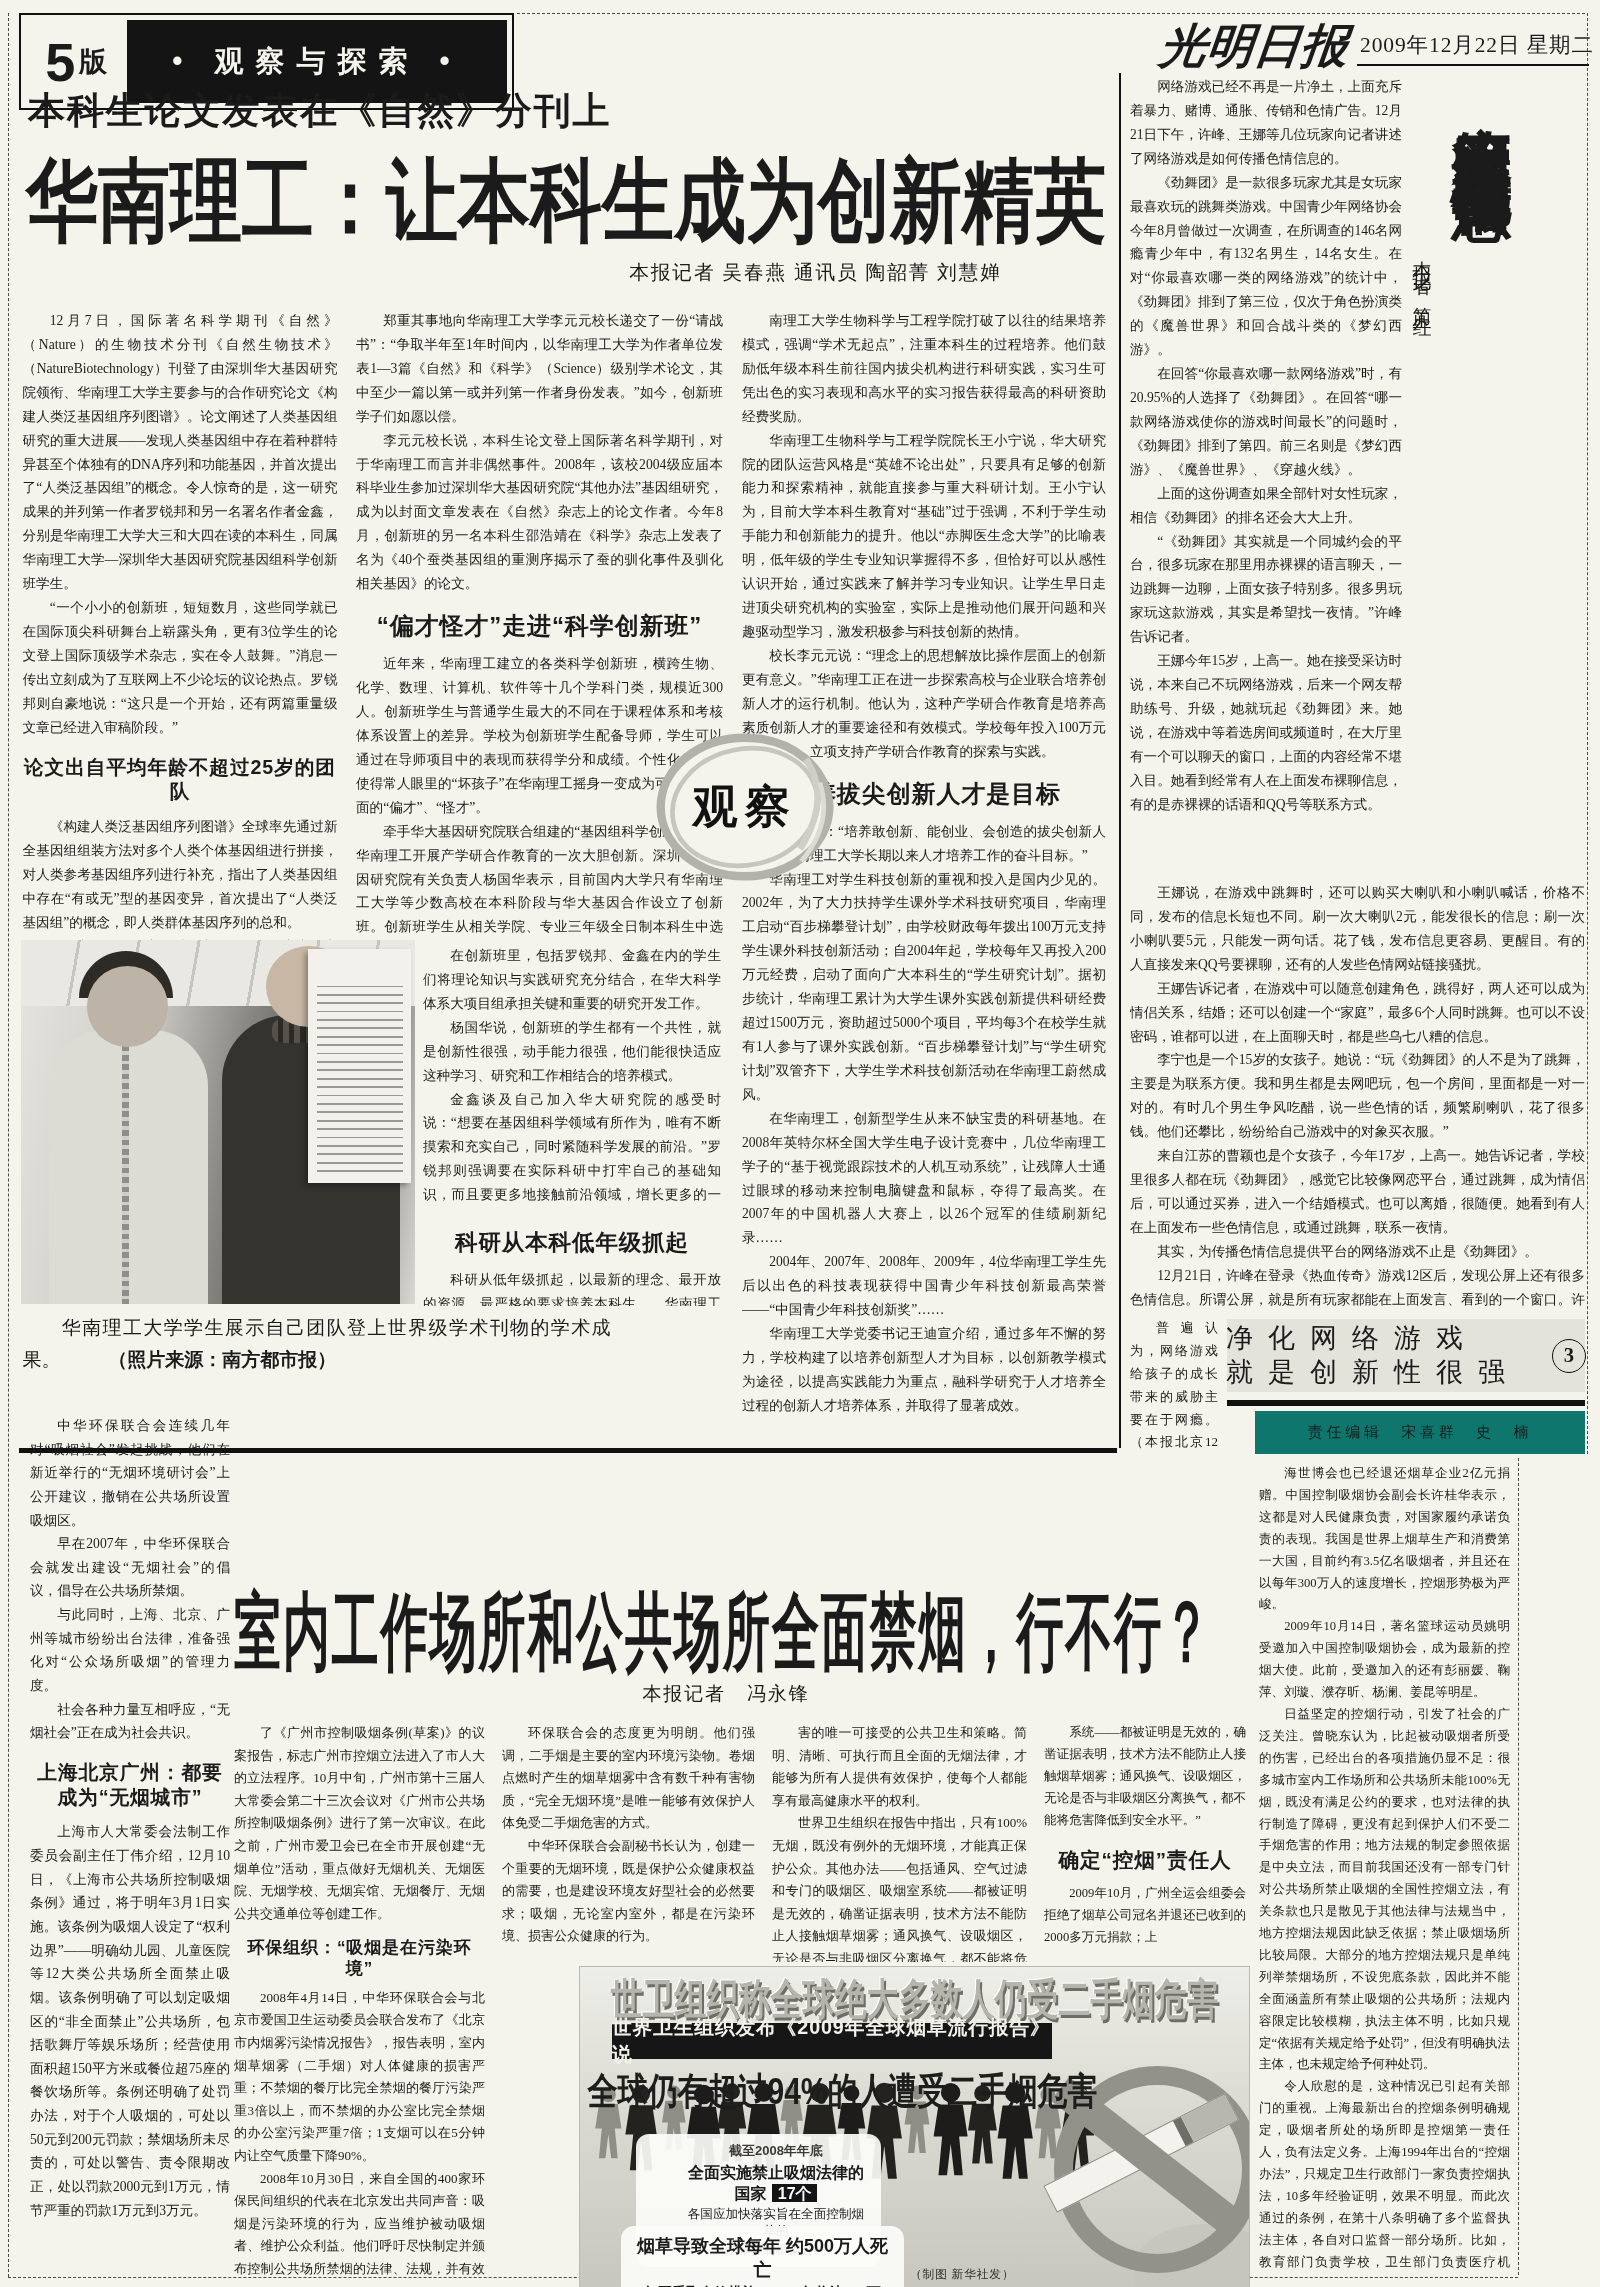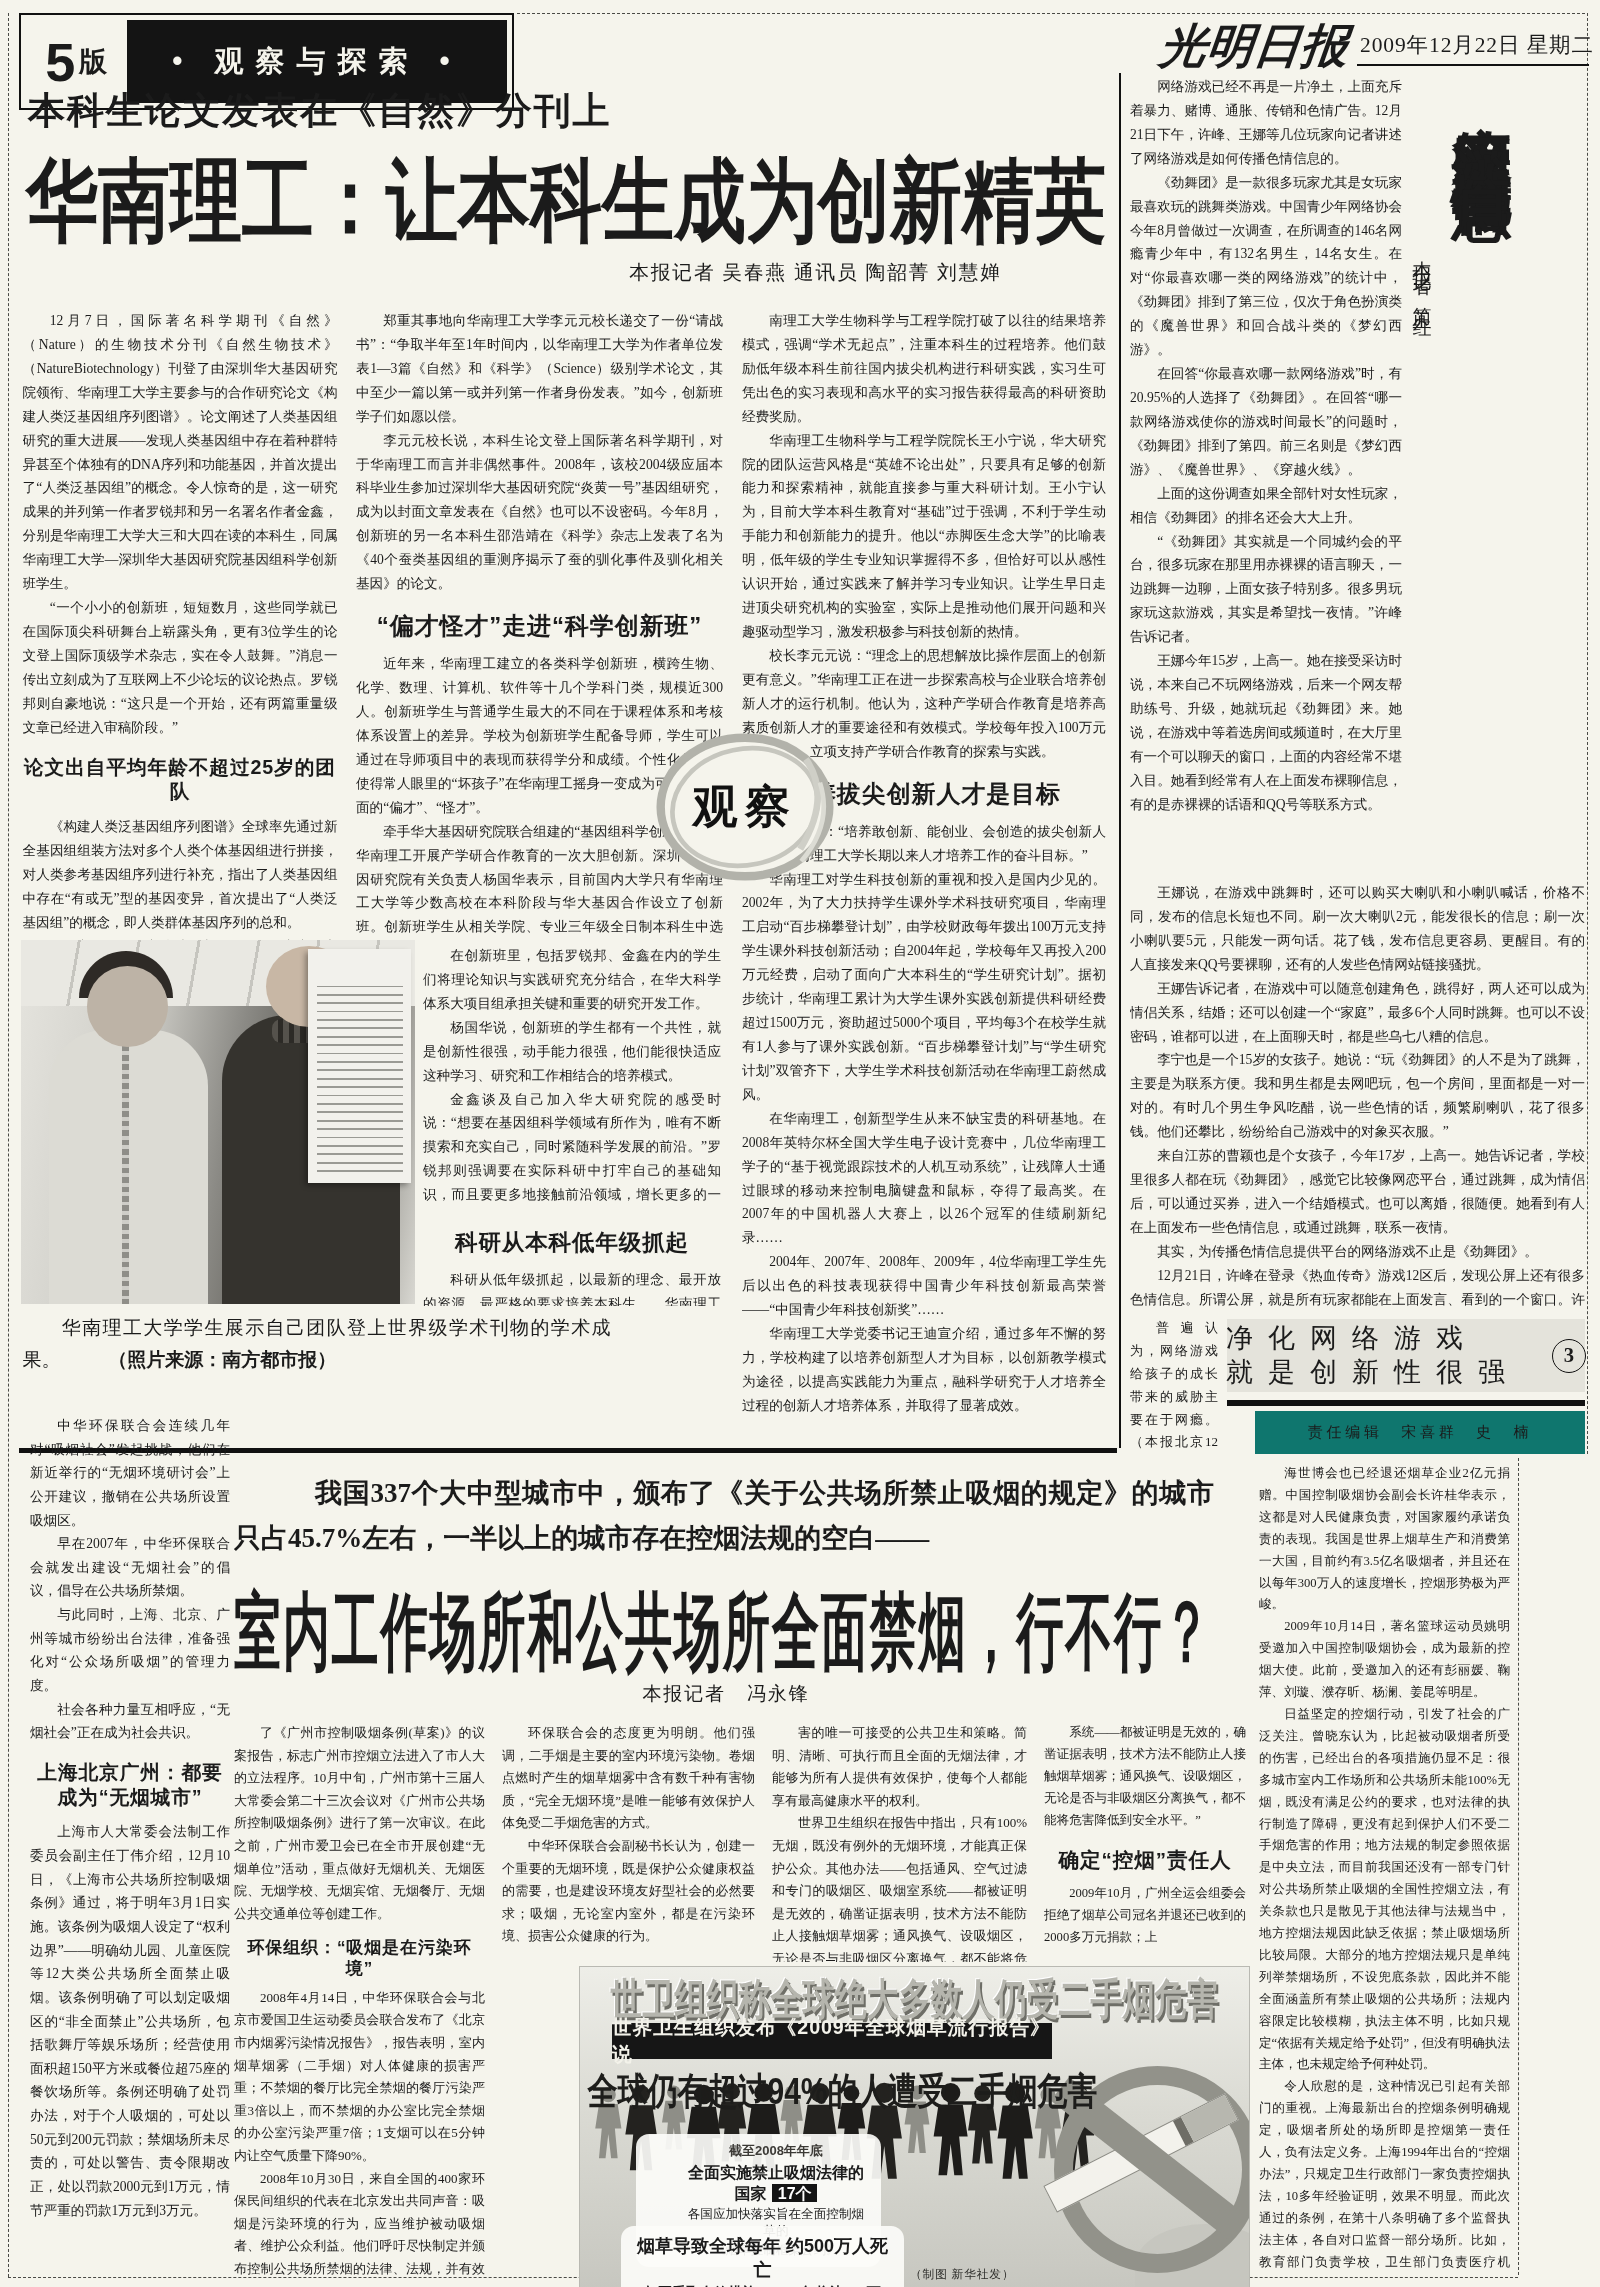--- a/index.html
+++ b/index.html
@@ -119,21 +119,21 @@
 
   <div class="abs mcol" style="left:22.5px;top:309px;width:315px;height:631px;">
       <p class="bp">12月7日，国际著名科学期刊《自然》（Nature）的生物技术分刊《自然生物技术》（NatureBiotechnology）刊登了由深圳华大基因研究院领衔、华南理工大学主要参与的合作研究论文《构建人类泛基因组序列图谱》。论文阐述了人类基因组研究的重大进展——发现人类基因组中存在着种群特异甚至个体独有的DNA序列和功能基因，并首次提出了“人类泛基因组”的概念。令人惊奇的是，这一研究成果的并列第一作者罗锐邦和另一名署名作者金鑫，分别是华南理工大学大三和大四在读的本科生，同属华南理工大学—深圳华大基因研究院基因组科学创新班学生。</p>
       <p class="bp">“一个小小的创新班，短短数月，这些同学就已在国际顶尖科研舞台上崭露头角，更有3位学生的论文登上国际顶级学术杂志，实在令人鼓舞。”消息一传出立刻成为了互联网上不少论坛的议论热点。罗锐邦则自豪地说：“这只是一个开始，还有两篇重量级文章已经进入审稿阶段。”</p>
       <div class="sub sub-sm">论文出自平均年龄不超过25岁的团队</div>
       <p class="bp">《构建人类泛基因组序列图谱》全球率先通过新全基因组组装方法对多个人类个体基因组进行拼接，对人类参考基因组序列进行补充，指出了人类基因组中存在“有或无”型的基因变异，首次提出了“人类泛基因组”的概念，即人类群体基因序列的总和。</p>
       <p class="bp">在论文同行匿名审稿过程中，一名科学家毫不吝啬地给出了以下评价：“这是一篇激动人心，发人深思，严谨清晰的文章，除了对新序列的检出和分类，这篇文章还通过使用相当有趣的独创的分析方法，使我们对这些新序列中所能展示的种群多样性和进化保守性有了更深的认识。”</p>
     </div>
   <div class="abs mcol" style="left:356px;top:309px;width:367px;height:631px;">
       <p class="bp">郑重其事地向华南理工大学李元元校长递交了一份“请战书”：“争取半年至1年时间内，以华南理工大学为作者单位发表1—3篇《自然》和《科学》（Science）级别学术论文，其中至少一篇以第一或并列第一作者身份发表。”如今，创新班学子们如愿以偿。</p>
-      <p class="bp">李元元校长说，本科生论文登上国际著名科学期刊，对于华南理工而言并非偶然事件。2008年，该校2004级应届本科毕业生参加过深圳华大基因研究院“炎黄一号”基因组研究，成为以封面文章发表在《自然》也可以不设密码。今年8月，创新班的另一名本科生邵浩靖在《科学》杂志上发表了名为《40个蚕类基因组的重测序揭示了蚕的驯化事件及驯化相关基因》的论文。</p>
+      <p class="bp">李元元校长说，本科生论文登上国际著名科学期刊，对于华南理工而言并非偶然事件。2008年，该校2004级应届本科毕业生参加过深圳华大基因研究院“其他办法”基因组研究，成为以封面文章发表在《自然》杂志上的论文作者。今年8月，创新班的另一名本科生邵浩靖在《科学》杂志上发表了名为《40个蚕类基因组的重测序揭示了蚕的驯化事件及驯化相关基因》的论文。</p>
       <div class="sub">“偏才怪才”走进“科学创新班”</div>
       <p class="bp">近年来，华南理工建立的各类科学创新班，横跨生物、化学、数理、计算机、软件等十几个学科门类，规模近300人。创新班学生与普通学生最大的不同在于课程体系和考核体系设置上的差异。学校为创新班学生配备导师，学生可以通过在导师项目中的表现而获得学分和成绩。个性化的教育使得常人眼里的“坏孩子”在华南理工摇身一变成为可以独当一面的“偏才”、“怪才”。</p>
       <p class="bp">牵手华大基因研究院联合组建的“基因组科学创新班”，是华南理工开展产学研合作教育的一次大胆创新。深圳华大基因研究院有关负责人杨国华表示，目前国内大学只有华南理工大学等少数高校在本科阶段与华大基因合作设立了创新班。创新班学生从相关学院、专业三年级全日制本科生中选拔，学校为其制订个性化的人才培养计划。深圳华大基因研究院选派专家以兼职形式进行创新班专业课程教学，并担任学生实习与毕业设计（论文）指导教师。</p>
     </div>
   <div class="abs mcol" style="left:423px;top:944px;width:298px;height:266px;">
       <p class="bp">在创新班里，包括罗锐邦、金鑫在内的学生们将理论知识与实践研究充分结合，在华大科学体系大项目组承担关键和重要的研究开发工作。</p>
       <p class="bp">杨国华说，创新班的学生都有一个共性，就是创新性很强，动手能力很强，他们能很快适应这种学习、研究和工作相结合的培养模式。</p>
       <p class="bp">金鑫谈及自己加入华大研究院的感受时说：“想要在基因组科学领域有所作为，唯有不断摸索和充实自己，同时紧随科学发展的前沿。”罗锐邦则强调要在实际科研中打牢自己的基础知识，而且要更多地接触前沿领域，增长更多的一线实战经验。</p>
     </div>
   <div class="abs mcol" style="left:423px;top:1214px;width:298px;height:92px;">
@@ -217,21 +217,20 @@
   <div class="abs bcol" style="left:19px;top:1414px;width:200px;height:811px;font-size:13.6px;margin-left:11px;">
       <p class="bp">中华环保联合会连续几年对“吸烟社会”发起挑战，他们在新近举行的“无烟环境研讨会”上公开建议，撤销在公共场所设置吸烟区。</p>
       <p class="bp">早在2007年，中华环保联合会就发出建设“无烟社会”的倡议，倡导在公共场所禁烟。</p>
       <p class="bp">与此同时，上海、北京、广州等城市纷纷出台法律，准备强化对“公众场所吸烟”的管理力度。</p>
       <p class="bp">社会各种力量互相呼应，“无烟社会”正在成为社会共识。</p>
       <div class="sub sub-sm">上海北京广州：都要成为“无烟城市”</div>
       <p class="bp">上海市人大常委会法制工作委员会副主任丁伟介绍，12月10日，《上海市公共场所控制吸烟条例》通过，将于明年3月1日实施。该条例为吸烟人设定了“权利边界”——明确幼儿园、儿童医院等12大类公共场所全面禁止吸烟。该条例明确了可以划定吸烟区的“非全面禁止”公共场所，包括歌舞厅等娱乐场所；经营使用面积超150平方米或餐位超75座的餐饮场所等。条例还明确了处罚办法，对于个人吸烟的，可处以50元到200元罚款；禁烟场所未尽责的，可处以警告、责令限期改正，处以罚款2000元到1万元，情节严重的罚款1万元到3万元。</p>
       <p class="bp">北京市吸烟与健康协会副秘书长崔小波介绍，如果顺利，修改后的《北京市公共场所禁止吸烟的规定》将在2010年召开的北京市人大常委会会议上审议通过。该规定将取消目前的宾馆、饭店、办公楼隔出吸烟区、吸烟室的规定，将参照世界卫生组织《烟草控制框架公约》的要求，明确除家庭等私人场所外一律禁烟。如果公民在上述场所违法吸烟，可能会遭受重罚。</p>
     </div>
 
-  <div class="abs leadin" style="left:234px;top:1471px;width:980px;height:96px;overflow:hidden;">我国337个大中型城市中，颁布了《关于公共场所禁止吸烟的规定》的城市只占45.7%左右，一半以上的城市存在控烟法规的空白——</div>
   <div class="abs" style="left:234px;top:1576px;width:984px;height:97px;">
     <div class="bigheadline2">室内工作场所和公共场所全面禁烟，行不行？</div>
   </div>
   <div class="abs byline" style="left:234px;top:1681px;width:984px;font-size:19px;">本报记者　冯永锋</div>
 
   <div class="abs bcol" style="left:234px;top:1722px;width:251px;height:553px;">
       <p class="bp">了《广州市控制吸烟条例(草案)》的议案报告，标志广州市控烟立法进入了市人大的立法程序。10月中旬，广州市第十三届人大常委会第二十三次会议对《广州市公共场所控制吸烟条例》进行了第一次审议。在此之前，广州市爱卫会已在全市开展创建“无烟单位”活动，重点做好无烟机关、无烟医院、无烟学校、无烟宾馆、无烟餐厅、无烟公共交通单位等创建工作。</p>
       <div class="sub sub-b">环保组织：“吸烟是在污染环境”</div>
       <p class="bp">2008年4月14日，中华环保联合会与北京市爱国卫生运动委员会联合发布了《北京市内烟雾污染情况报告》，报告表明，室内烟草烟雾（二手烟）对人体健康的损害严重；不禁烟的餐厅比完全禁烟的餐厅污染严重3倍以上，而不禁烟的办公室比完全禁烟的办公室污染严重7倍；1支烟可以在5分钟内让空气质量下降90%。</p>
       <p class="bp">2008年10月30日，来自全国的400家环保民间组织的代表在北京发出共同声音：吸烟是污染环境的行为，应当维护被动吸烟者、维护公众利益。他们呼吁尽快制定并颁布控制公共场所禁烟的法律、法规，并有效监督。中华环保联合会《被动吸烟的调查》显示，85%的受调查公众不清楚被动吸烟造成危害的严重性。而目前，我国吸烟人数达到3.5亿，被动吸烟人数高达5.4亿。我国1993年11月10日签署了世界卫生组织《烟草控制框架公约》，2006年1月9日公约在我国生效。</p>

